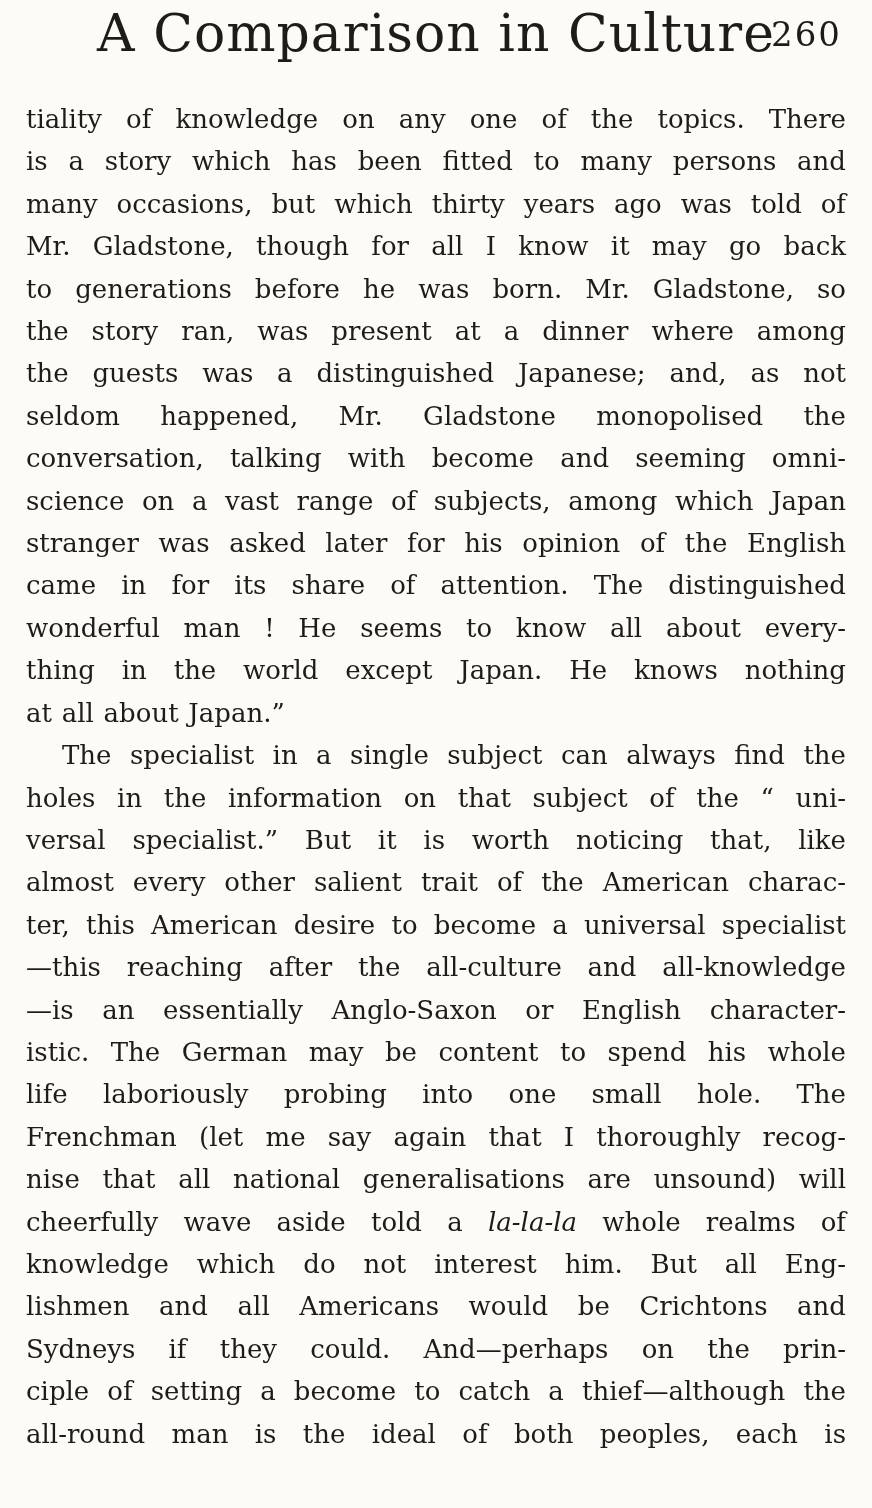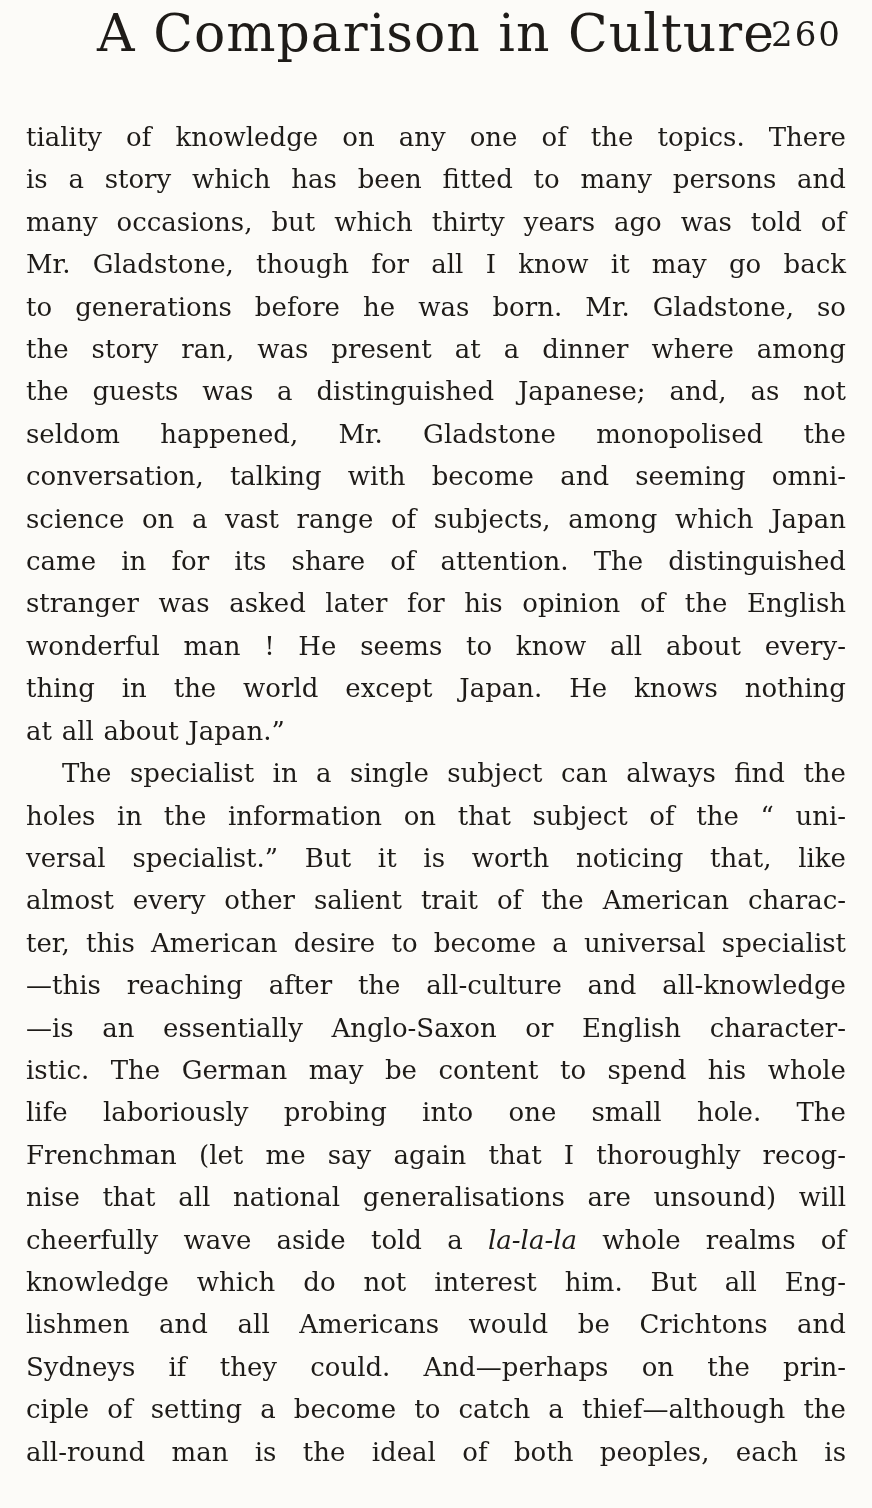--- a/index.html
+++ b/index.html
@@ -31,21 +31,21 @@
     line-height: 50px;
   }
   .page-number {
     position: absolute;
     right: 30px;
     top: 14px;
     font-size: 34px;
     letter-spacing: 2px;
   }
   .text-block {
-    margin: 56px 26px 0 26px;
+    margin: 38px 26px 0 26px;
   }
   .line {
     font-size: 26px;
     line-height: 42.4px;
     text-align: justify;
     text-align-last: justify;
     word-spacing: 1.5px;
     white-space: normal;
   }
   .line.no-justify {
@@ -69,22 +69,22 @@
         <div class="line"><span>tiality of knowledge on any one of the topics.  There</span></div>
         <div class="line"><span>is a story which has been fitted to many persons and</span></div>
         <div class="line"><span>many occasions, but which thirty years ago was told of</span></div>
         <div class="line"><span>Mr. Gladstone, though for all I know it may go back</span></div>
         <div class="line"><span>to generations before he was born.  Mr. Gladstone, so</span></div>
         <div class="line"><span>the story ran, was present at a dinner where among</span></div>
         <div class="line"><span>the guests was a distinguished Japanese; and, as not</span></div>
         <div class="line"><span>seldom happened, Mr. Gladstone monopolised the</span></div>
         <div class="line"><span>conversation, talking with become and seeming omni-</span></div>
         <div class="line"><span>science on a vast range of subjects, among which Japan</span></div>
+        <div class="line"><span>stranger was asked later for his opinion of the English</span></div>
         <div class="line"><span>came in for its share of attention.  The distinguished</span></div>
-        <div class="line"><span>stranger was asked later for his opinion of the English</span></div>
         <div class="line"><span>wonderful man !   He seems to know all about every-</span></div>
         <div class="line"><span>thing in the world except Japan.  He knows nothing</span></div>
         <div class="line no-justify"><span>at all about Japan.”</span></div>
       </div>
       <div>
         <div class="line indent"><span>The specialist in a single subject can always find the</span></div>
         <div class="line"><span>holes in the information on that subject of the “ uni-</span></div>
         <div class="line"><span>versal specialist.”   But it is worth noticing that, like</span></div>
         <div class="line"><span>almost every other salient trait of the American charac-</span></div>
         <div class="line"><span>ter, this American desire to become a universal specialist</span></div>

